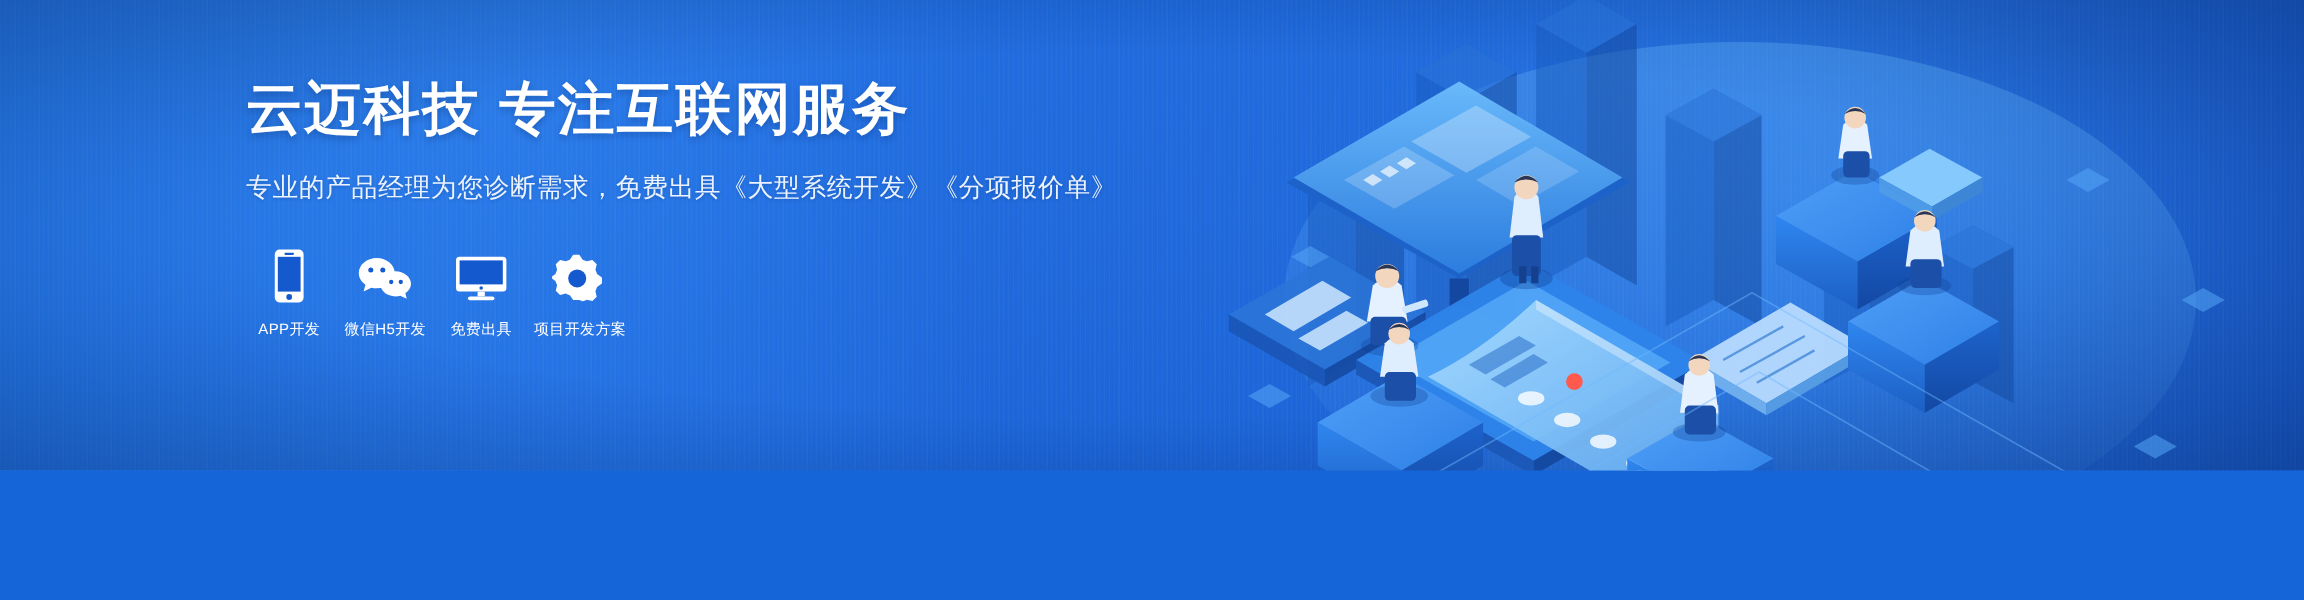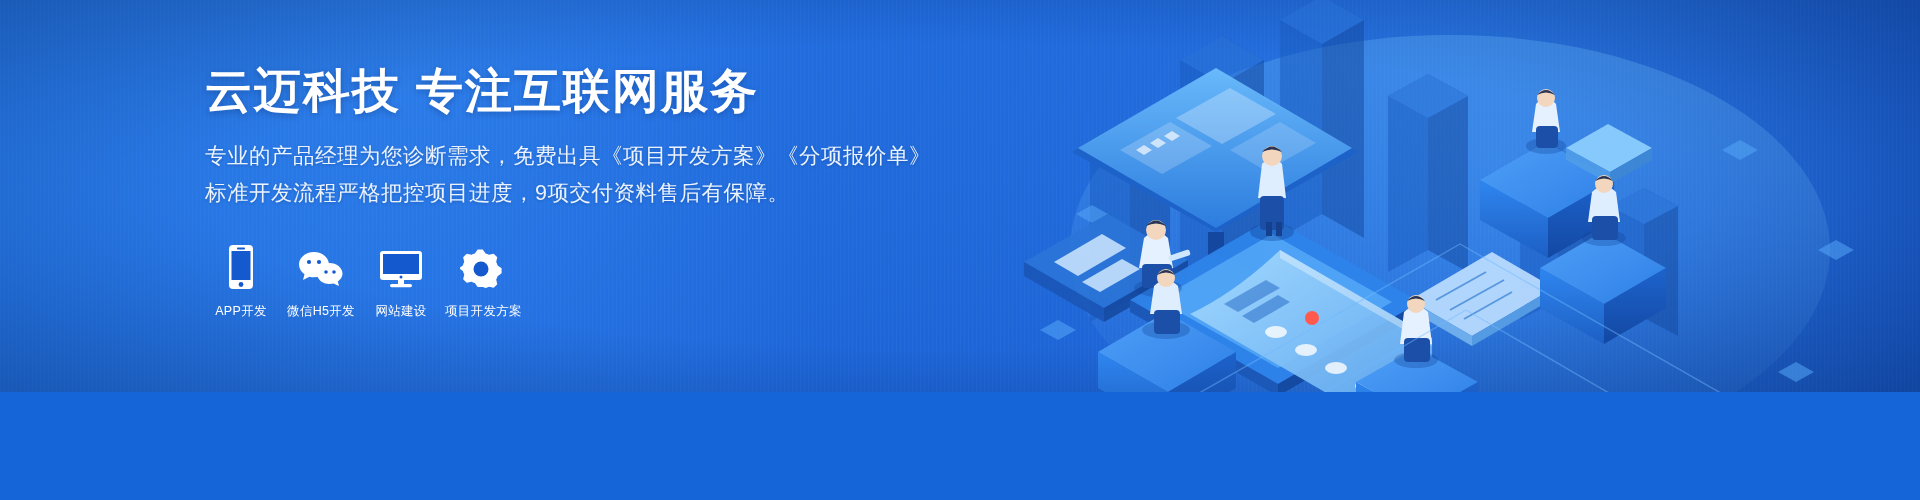--- a/index.html
+++ b/index.html
@@ -289,22 +289,21 @@
     </svg>
   </div>
 
   <div class="vignette"></div>
 
   <div class="content">
 
     <div class="headline">云迈科技 专注互联网服务</div>
 
     <div class="sub">
-      <div class="sub-line">专业的产品经理为您诊断需求，免费出具《项目开发方案》《分项报价单》</div>
-      <div class="sub-line">标准开发流程严格把控项目进度，9项交付资料售后有保障。</div>
+      <div class="sub-line">专业的产品经理为您诊断需求，免费出具《大型系统开发》《分项报价单》</div>
     </div>
 
     <div class="services">
 
       <div class="svc">
         <div class="svc-ico">
           <svg width="30" height="46" viewBox="0 0 30 46">
             <rect x="3" y="1" width="24" height="44" rx="4" fill="#ffffff"></rect>
             <rect x="5.5" y="7" width="19" height="29" fill="#1559cf"></rect>
             <rect x="11" y="3.6" width="8" height="1.8" rx="0.9" fill="#1559cf"></rect>
@@ -332,21 +331,21 @@
       <div class="svc">
         <div class="svc-ico">
           <svg width="44" height="40" viewBox="0 0 44 40">
             <rect x="1" y="1" width="42" height="29" rx="3" fill="#ffffff"></rect>
             <rect x="4" y="4" width="36" height="20" fill="#1559cf"></rect>
             <circle cx="22" cy="27" r="1.5" fill="#1559cf"></circle>
             <rect x="19" y="30" width="6" height="4" fill="#ffffff"></rect>
             <rect x="11" y="34" width="22" height="3.2" rx="1.6" fill="#ffffff"></rect>
           </svg>
         </div>
-        <div class="svc-label">网站建设</div>
+        <div class="svc-label">免费出具</div>
       </div>
 
       <div class="svc">
         <div class="svc-ico">
           <svg width="42" height="42" viewBox="0 0 42 42">
             <path d="M21 0.5l3.1 4.4a16.9 16.9 0 0 1 3.6 1.5l5.2-1.2 3.9 3.9-1.2 5.2c.65 1.12 1.15 2.33 1.5 3.6l4.4 3.1-0 5.5-4.4 3.1c-.35 1.27-.85 2.48-1.5 3.6l1.2 5.2-3.9 3.9-5.2-1.2a16.9 16.9 0 0 1-3.6 1.5L21 41.5l-5.5 0-3.1-4.4a16.9 16.9 0 0 1-3.6-1.5l-5.2 1.2-3.9-3.9 1.2-5.2a16.9 16.9 0 0 1-1.5-3.6L-5 21l0-0 4.4-3.1c.35-1.27.85-2.48 1.5-3.6l-1.2-5.2 3.9-3.9 5.2 1.2c1.12-.65 2.33-1.15 3.6-1.5L15.5 0.5z" fill="#ffffff" transform="translate(2.5,0) scale(0.92) translate(1,1)"></path>
             <circle cx="21" cy="21" r="7.5" fill="#1559cf"></circle>
           </svg>
         </div>
         <div class="svc-label">项目开发方案</div>

